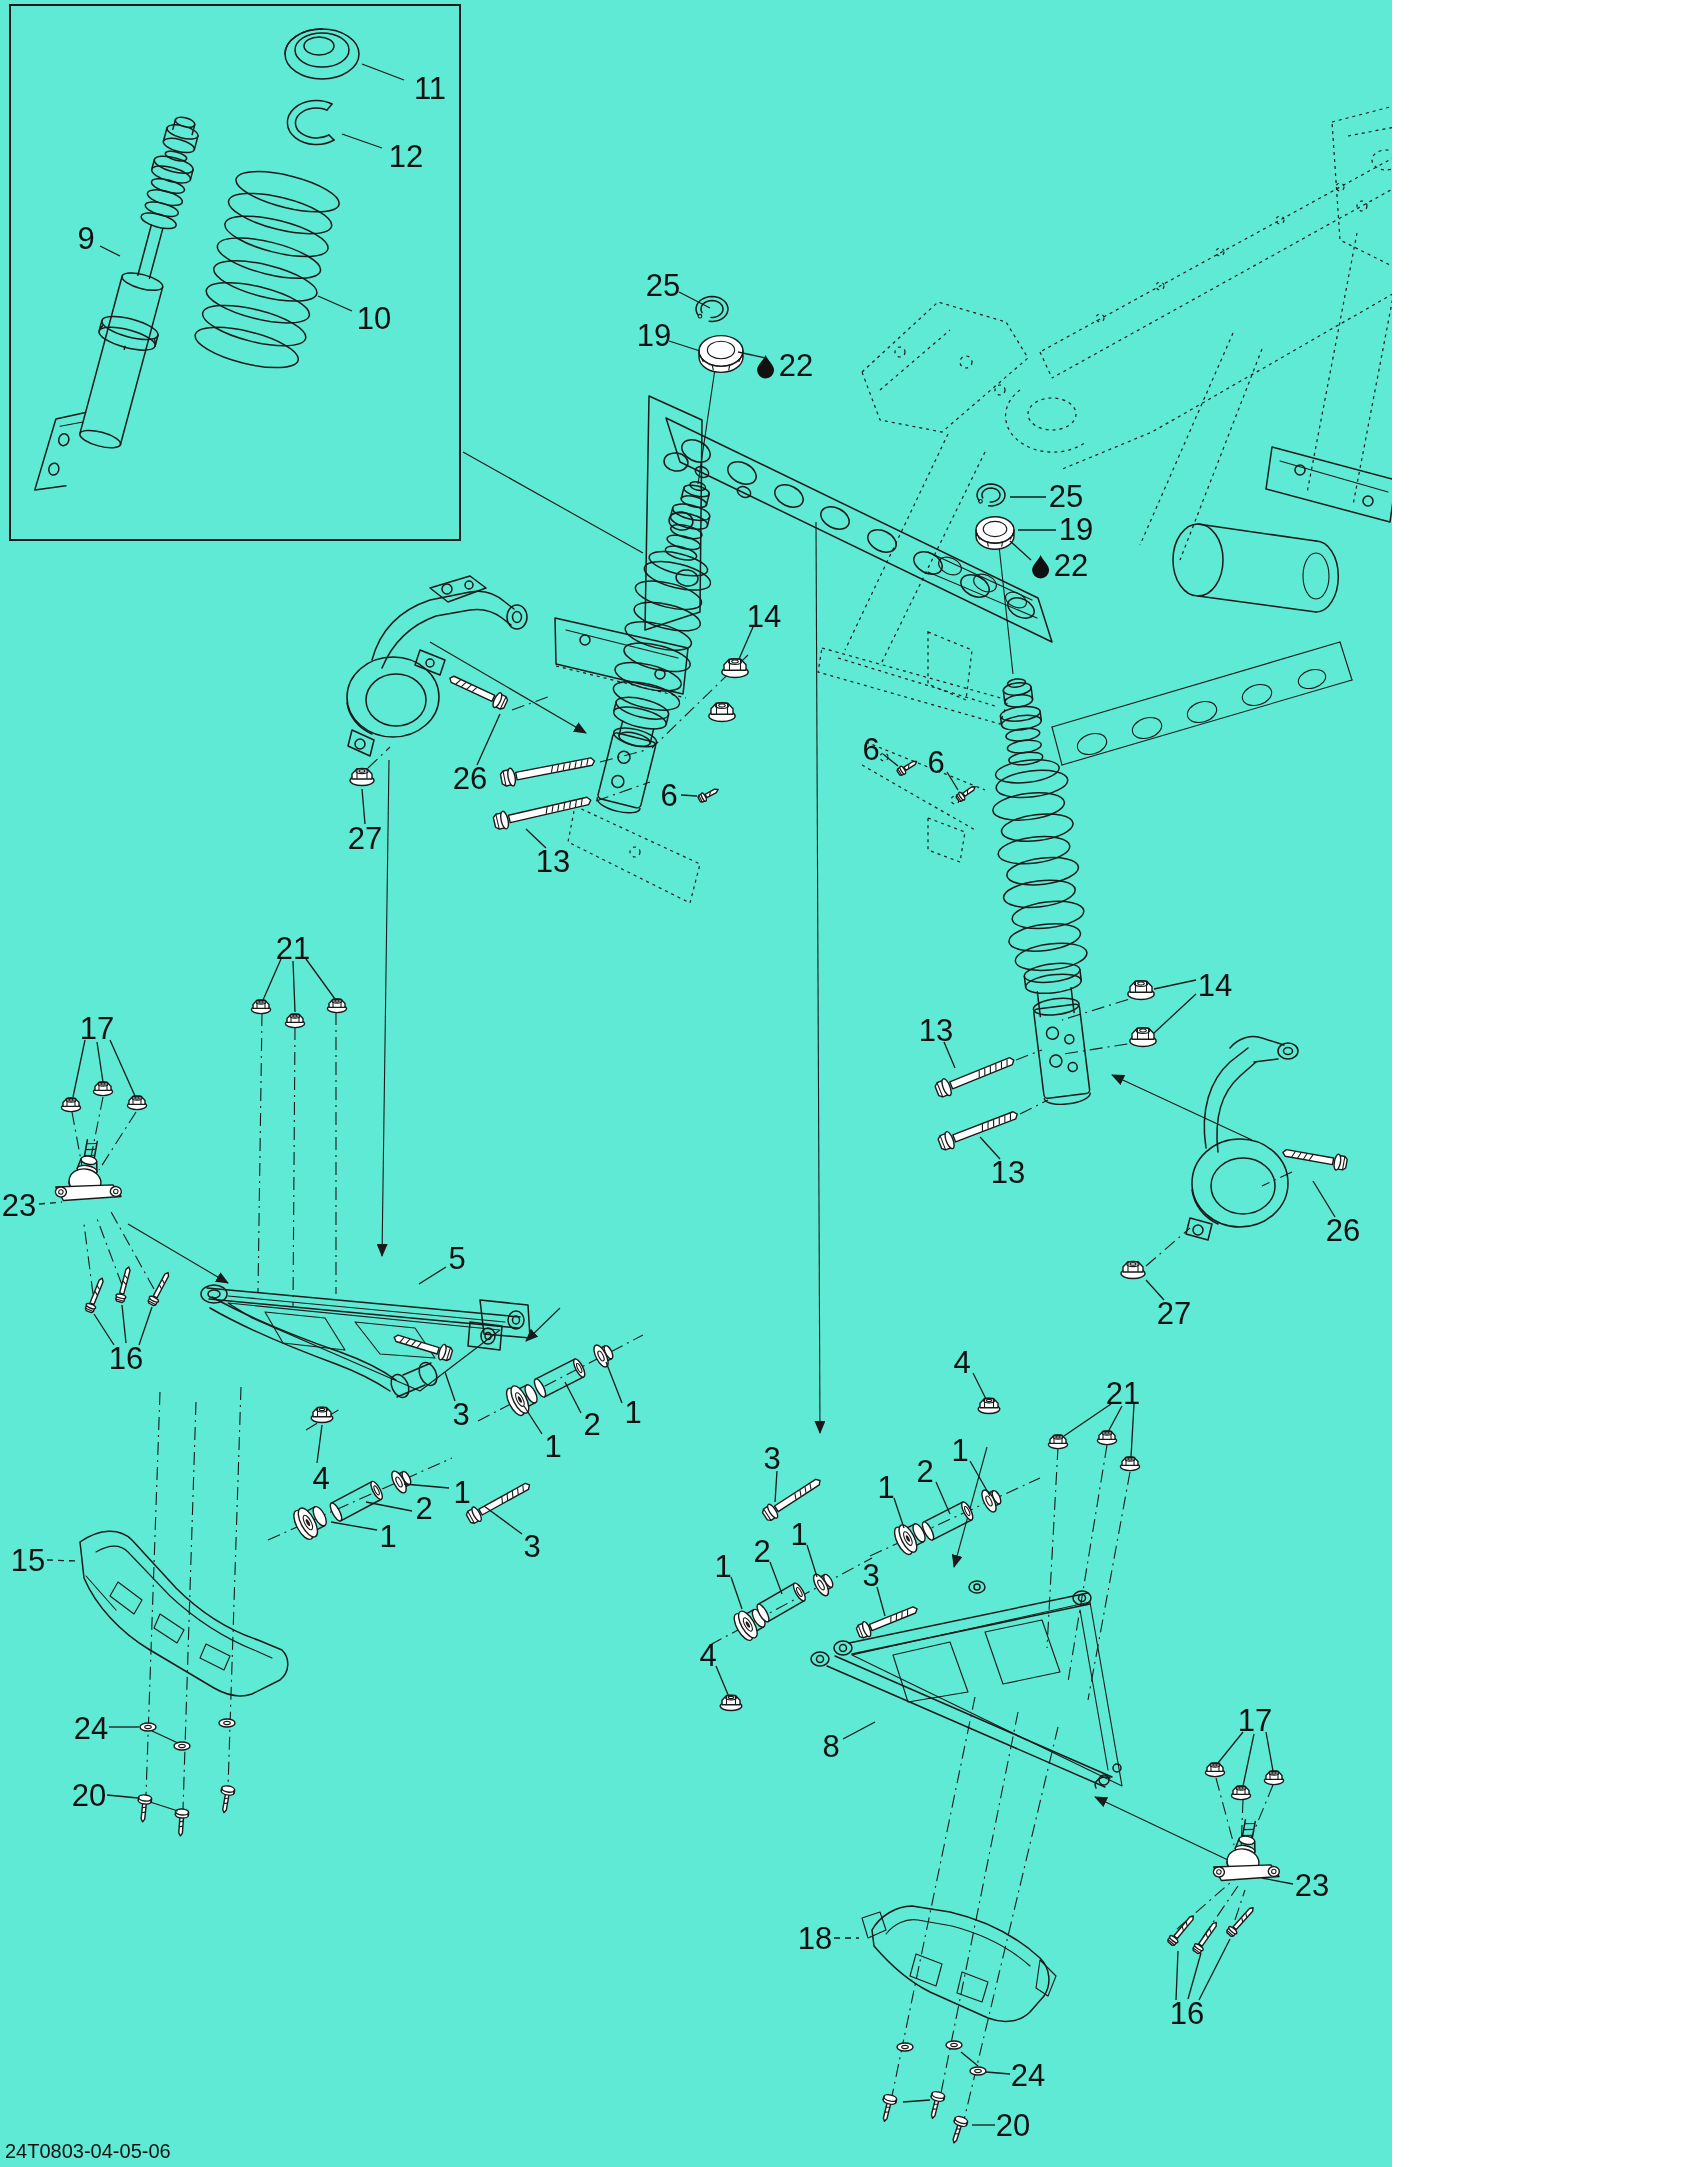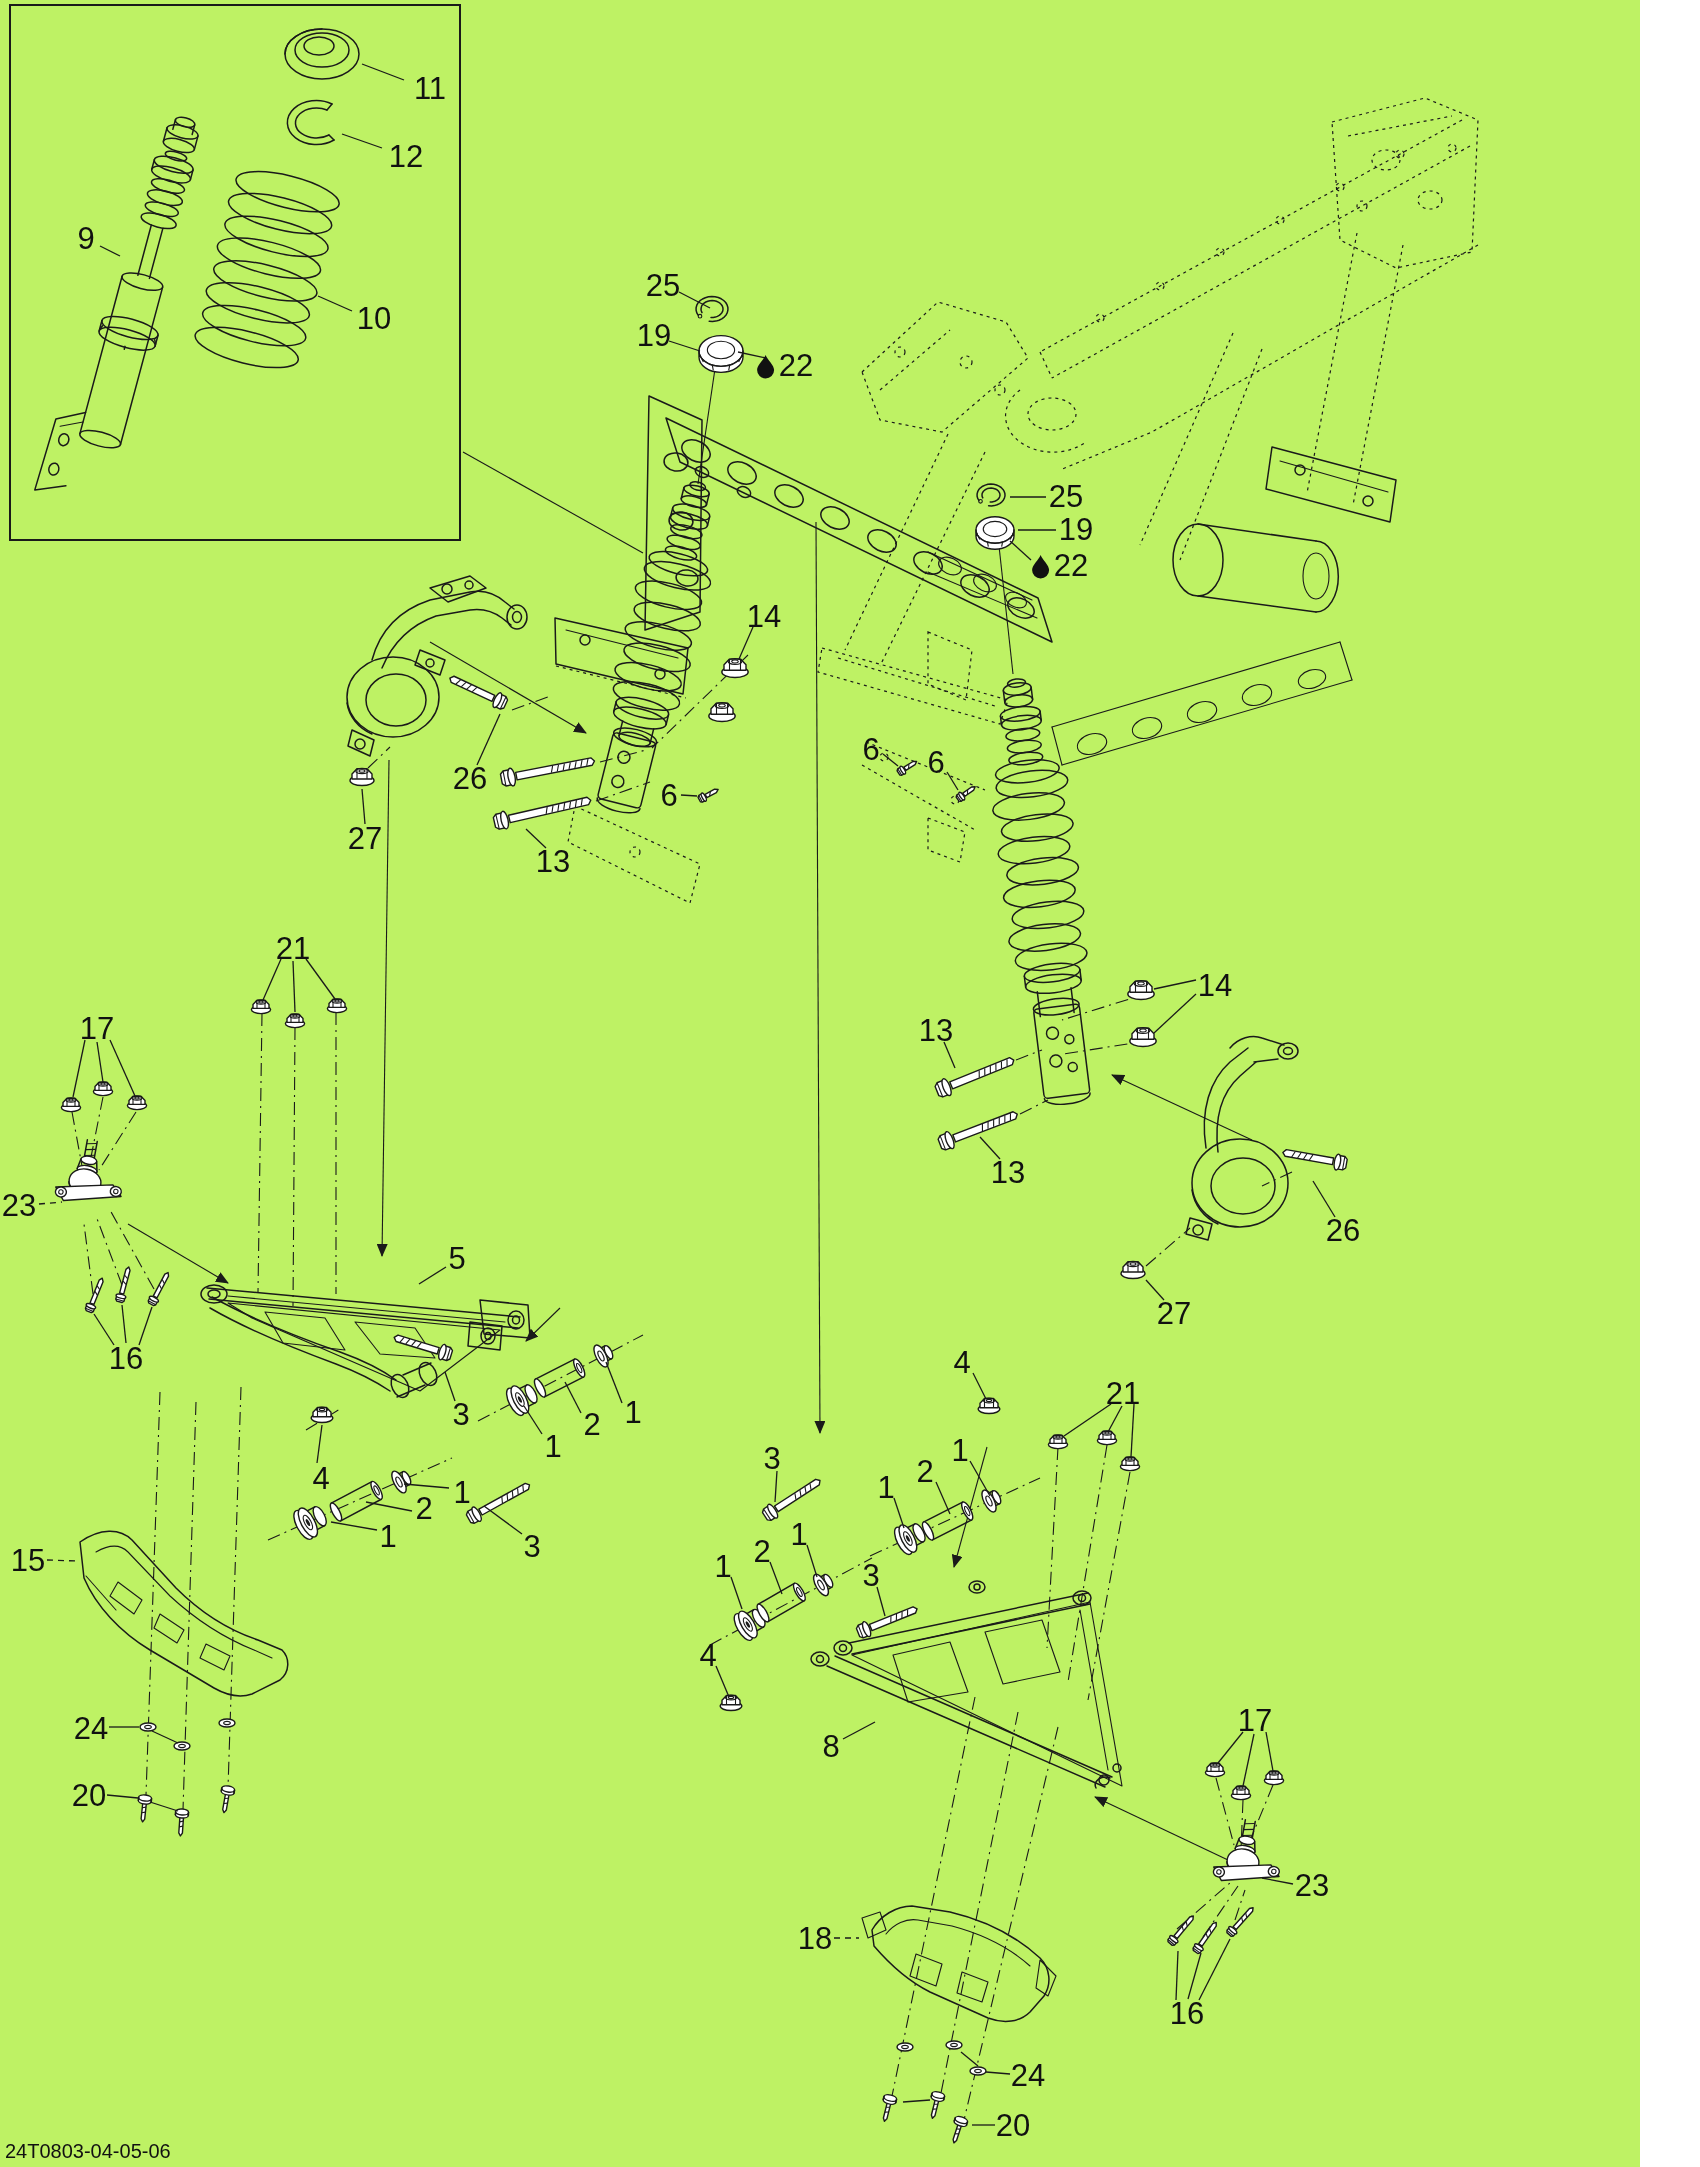--- a/index.html
+++ b/index.html
@@ -1,16 +1,16 @@
 <!DOCTYPE html>
 <html><head>
 <meta charset="utf-8">
 <style>
   html,body{margin:0;padding:0;background:#fff;}
-  #stage{position:relative;width:1640px;height:2167px;background:#bef264;overflow:hidden;}
+  #stage{position:relative;width:1392px;height:2167px;background:#5eead4;overflow:hidden;}
   svg{position:absolute;left:0;top:0;}
   svg *{vector-effect:none;}
   .ink{stroke:#1a1a1a;fill:none;stroke-width:1.5;stroke-linecap:round;stroke-linejoin:round;}
   .thin{stroke:#1a1a1a;fill:none;stroke-width:1.1;}
   .dash{stroke:#1a1a1a;fill:none;stroke-width:1.2;stroke-dasharray:3 4;}
   .dashdot{stroke:#1a1a1a;fill:none;stroke-width:1.1;stroke-dasharray:13 5 2 5;}
   .leader{stroke:#1a1a1a;fill:none;stroke-width:1.3;}
   .leader-dashed{stroke:#1a1a1a;fill:none;stroke-width:1.3;stroke-dasharray:6 5;}
   .wfill{fill:#ffffff;stroke:#1a1a1a;stroke-width:1.4;stroke-linejoin:round;}
   .callout-text{font-family:"Liberation Sans","DejaVu Sans",sans-serif;font-size:31px;fill:#111;stroke:none;}

